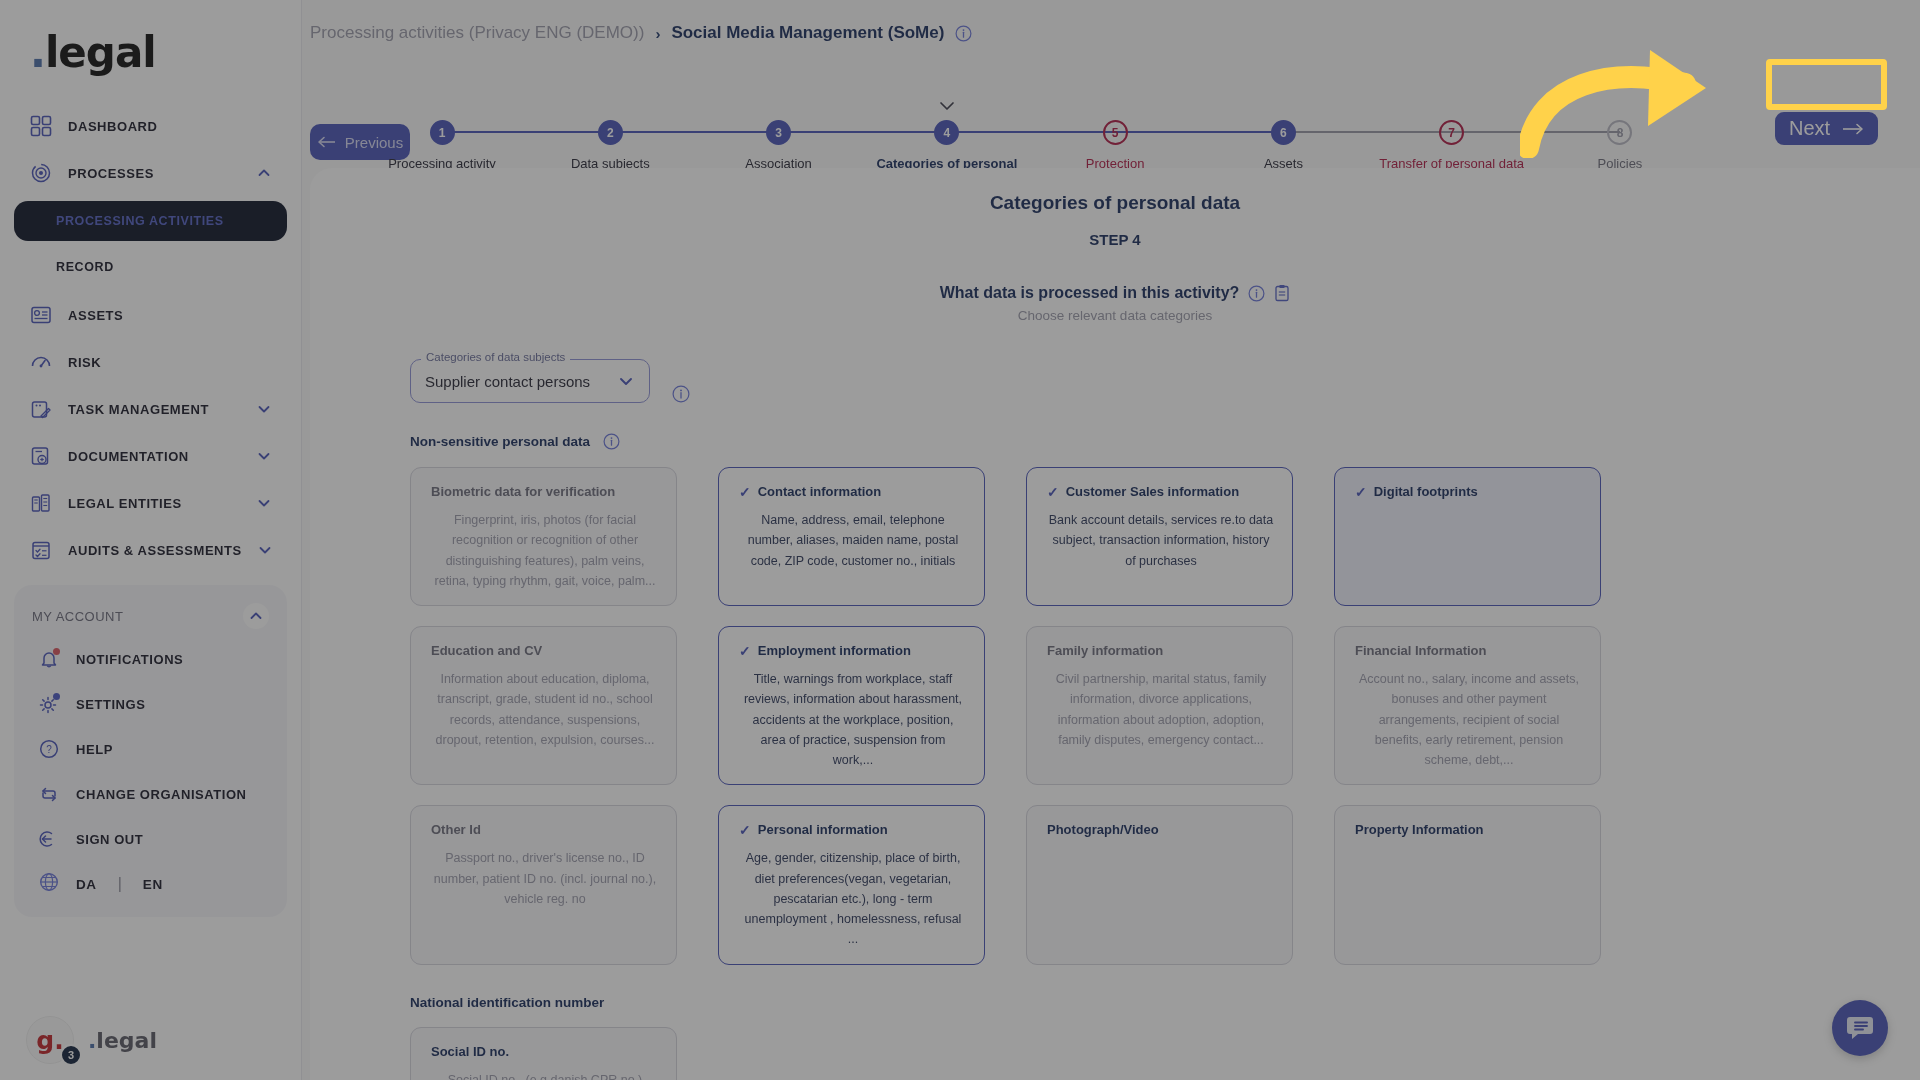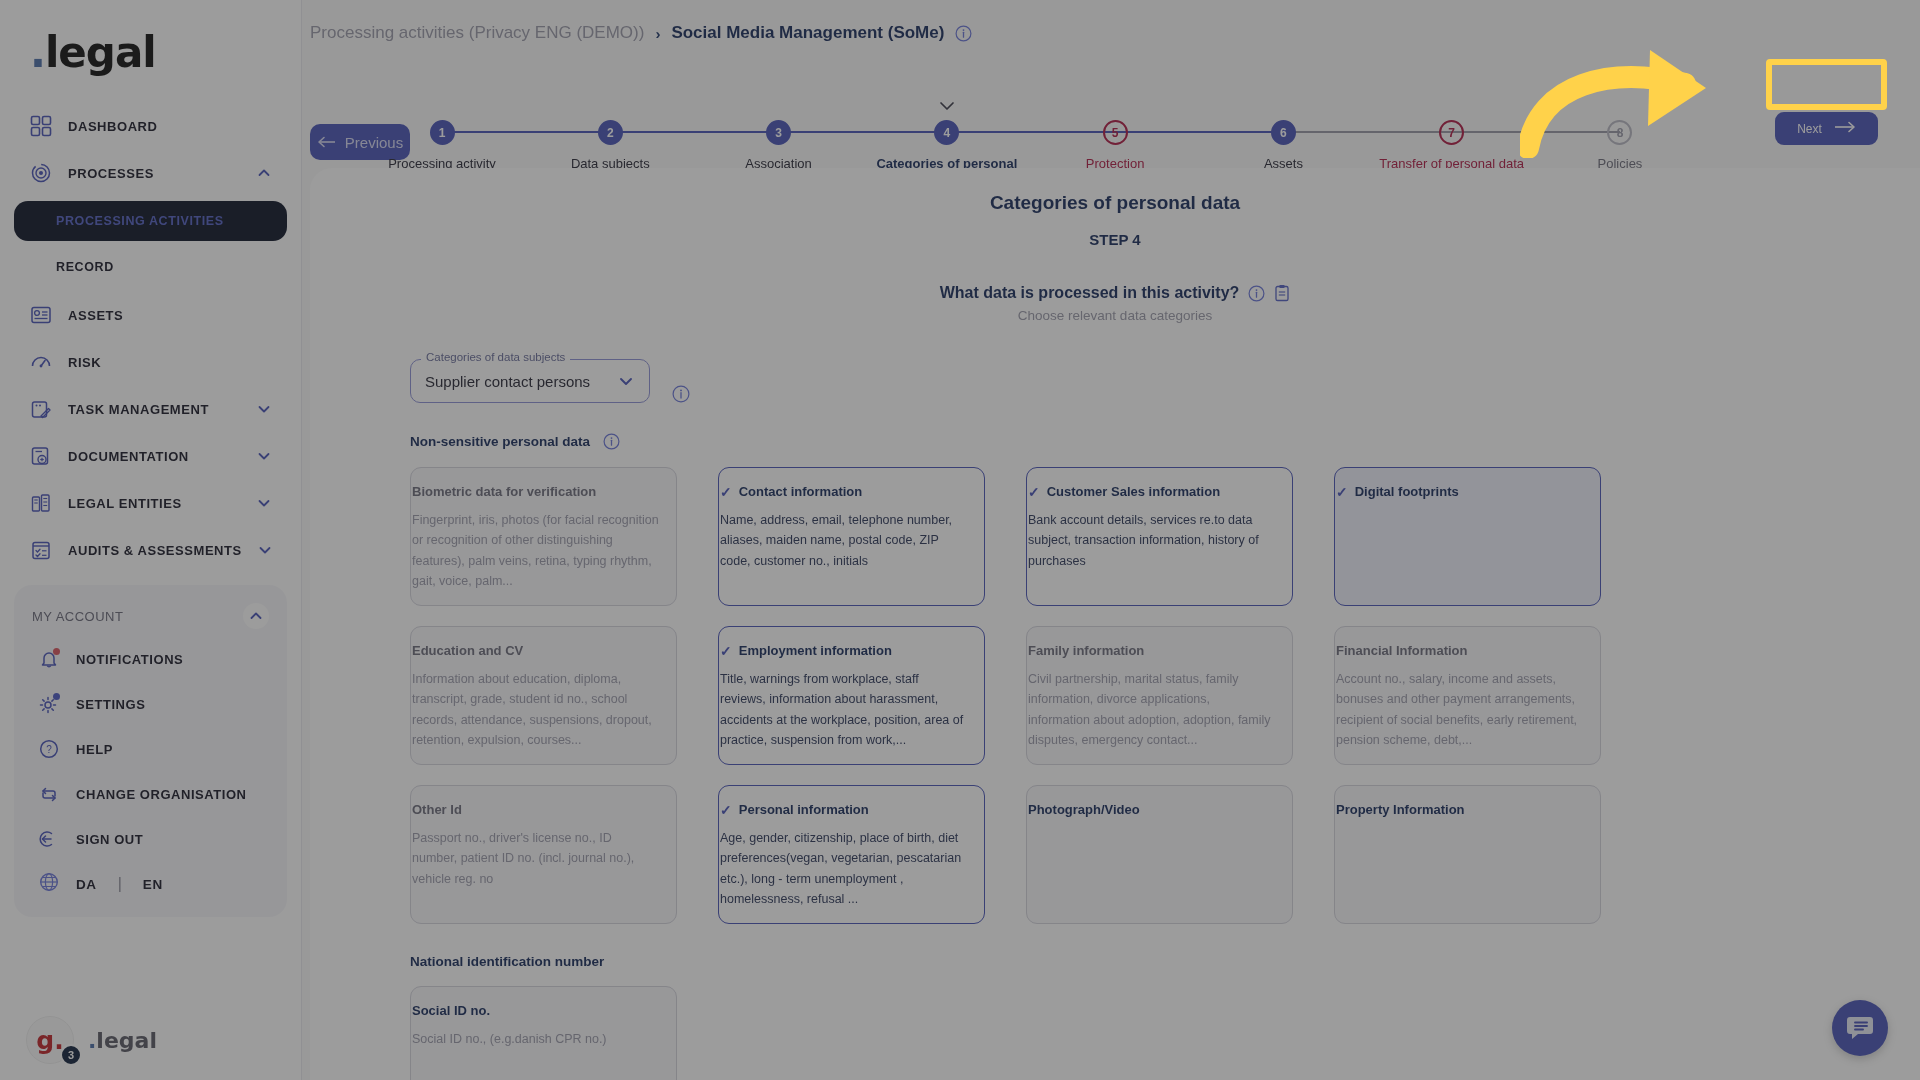--- a/index.html
+++ b/index.html
@@ -128,21 +128,21 @@
   .connector { height:2px; flex:1; margin-top:11px; }
   .connector.blue { background:#4a55b8; }
   .connector.grey { background:#9a9aa6; }
   .step-caret { position:absolute; top:-22px; left:50%; transform:translateX(-50%); }
 
   #next-btn {
     position:absolute; right:42px; top:68px;
     width:103px; height:33px; border-radius:9px;
     background:#4a55b8; color:#ffffff; border:none;
     display:flex; align-items:center; justify-content:center; gap:12px;
-    font-size:12px; cursor:pointer;
+    font-size:20px; cursor:pointer;
   }
   #next-highlight {
     position:absolute; right:33px; top:59px;
     width:121px; height:51px; border:6px solid #ffd24a;
     border-radius:4px; pointer-events:none; z-index:40;
   }
   #overview-btn {
     position:absolute; right:42px; top:128px;
     width:103px; height:31px; border-radius:9px;
     background:transparent; color:#9b9baa;
@@ -181,23 +181,23 @@
   .select-value { font-size:15px; color:#2a2a38; flex:1; }
 
   .group-row { display:flex; align-items:center; gap:13px; margin-top:30px; }
   .group-title { font-size:13.5px; font-weight:700; color:#1b2f5e; }
 
   .grid {
     display:grid; grid-template-columns:repeat(4, 267px);
     gap:20px 41px; margin-top:17px;
   }
   .card {
-    border-radius:11px; padding:16px 17px 14px 1px;
+    border-radius:11px; padding:16px 17px 14px 20px;
     min-height:129px; cursor:pointer;
-    border:1px solid #d5d5dd; background:#f7f7fa;
+    border:1px solid #d5d5dd; background:#f7f7fa;text-align:center;
   }
   .card.sel { border:1.5px solid #4a55b8; background:#ffffff; }
   .card.sel.fill { background:#eef0fb; }
   .card-head { display:flex; align-items:center; gap:7px; }
   .card-title { font-size:13px; font-weight:700; color:#6e6e7c; }
   .card.sel .card-title,.card.dark .card-title { color:#1b2f5e; }
   .card-desc {
     margin-top:11px; font-size:12.5px; line-height:1.62; color:#9b9baa;
   }
   .card.sel .card-desc { color:#2f3a5c; }

